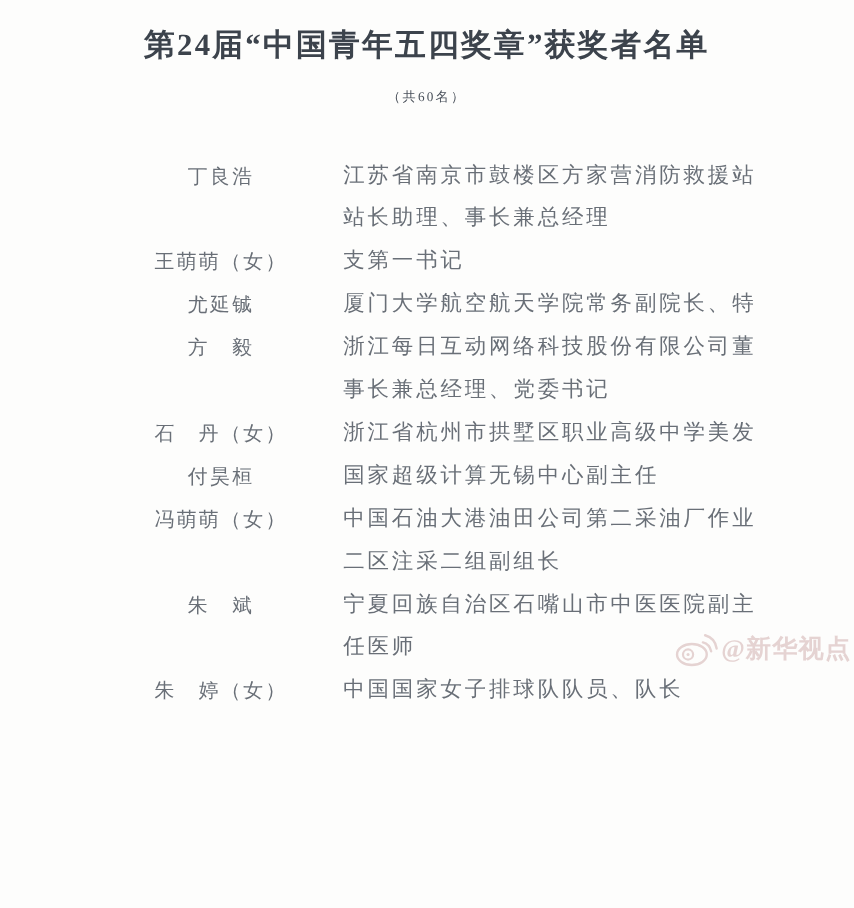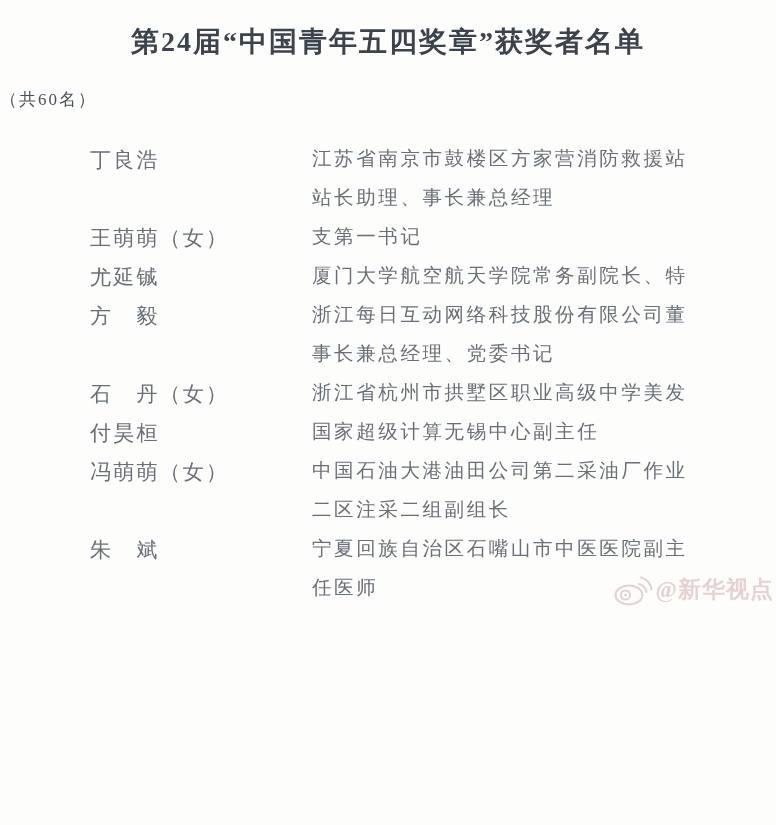--- a/index.html
+++ b/index.html
@@ -27,44 +27,45 @@
     margin: 0;
     text-align: center;
     font-size: 28px;
     font-weight: bold;
     letter-spacing: 2px;
     color: var(--title);
     line-height: 40px;
   }
   .doc-subtitle {
     position: absolute;
-    top: 88px; left: 0; right: 0;
-    text-align: left;
-    font-size: 17px;
+    top: 76px; left: 0; right: 0;
+    text-align: center;
+    font-size: 12px;
     letter-spacing: 2px;
     color: var(--subtitle);
     line-height: 24px;
   }
   .winners-list {
     position: absolute;
     top: 141px;
     left: 90px;
     width: 606px;
   }
   .entry {
     display: grid;
     grid-template-columns: 222px 1fr;
     align-items: start;
   }
   .name {
-    font-size: 21px;
+    font-size: 18px;
     letter-spacing: 2.2px;
     line-height: 39px;
     color: var(--body);
     white-space: pre;
+    text-align: center;
   }
   .desc { color: var(--body); }
   .desc-line {
     font-size: 19.5px;
     letter-spacing: 2.6px;
     line-height: 39px;
     white-space: nowrap;
     font-family: Liberation Mono, monospace;
   }
   .watermark {
@@ -149,20 +150,26 @@
   </div>
 
   <div class="entry">
     <div class="name">朱　斌</div>
     <div class="desc">
           <div class="desc-line">宁夏回族自治区石嘴山市中医医院副主</div>
           <div class="desc-line">任医师</div>
         </div>
   </div>
 
+  <div class="entry">
+    <div class="name">朱　婷（女）</div>
+    <div class="desc">
+          <div class="desc-line">中国国家女子排球队队员、队长</div>
+        </div>
+  </div>
 </div>
 
   <div class="watermark">
     <span class="weibo-icon">
       <svg width="40" height="36" viewBox="0 0 40 36" fill="none" xmlns="http://www.w3.org/2000/svg">
         <ellipse cx="16" cy="24" rx="13.5" ry="9.5" stroke="currentColor" stroke-width="2.2" fill="none"></ellipse>
         <circle cx="12.5" cy="24" r="4.6" stroke="currentColor" stroke-width="2" fill="none"></circle>
         <circle cx="12.5" cy="24" r="1.4" fill="currentColor"></circle>
         <path d="M26 13 q6 1.5 7.5 8" stroke="currentColor" stroke-width="2.2" fill="none" stroke-linecap="round"></path>
         <path d="M28 6.5 q9 2.5 10.5 12" stroke="currentColor" stroke-width="2.2" fill="none" stroke-linecap="round"></path>

